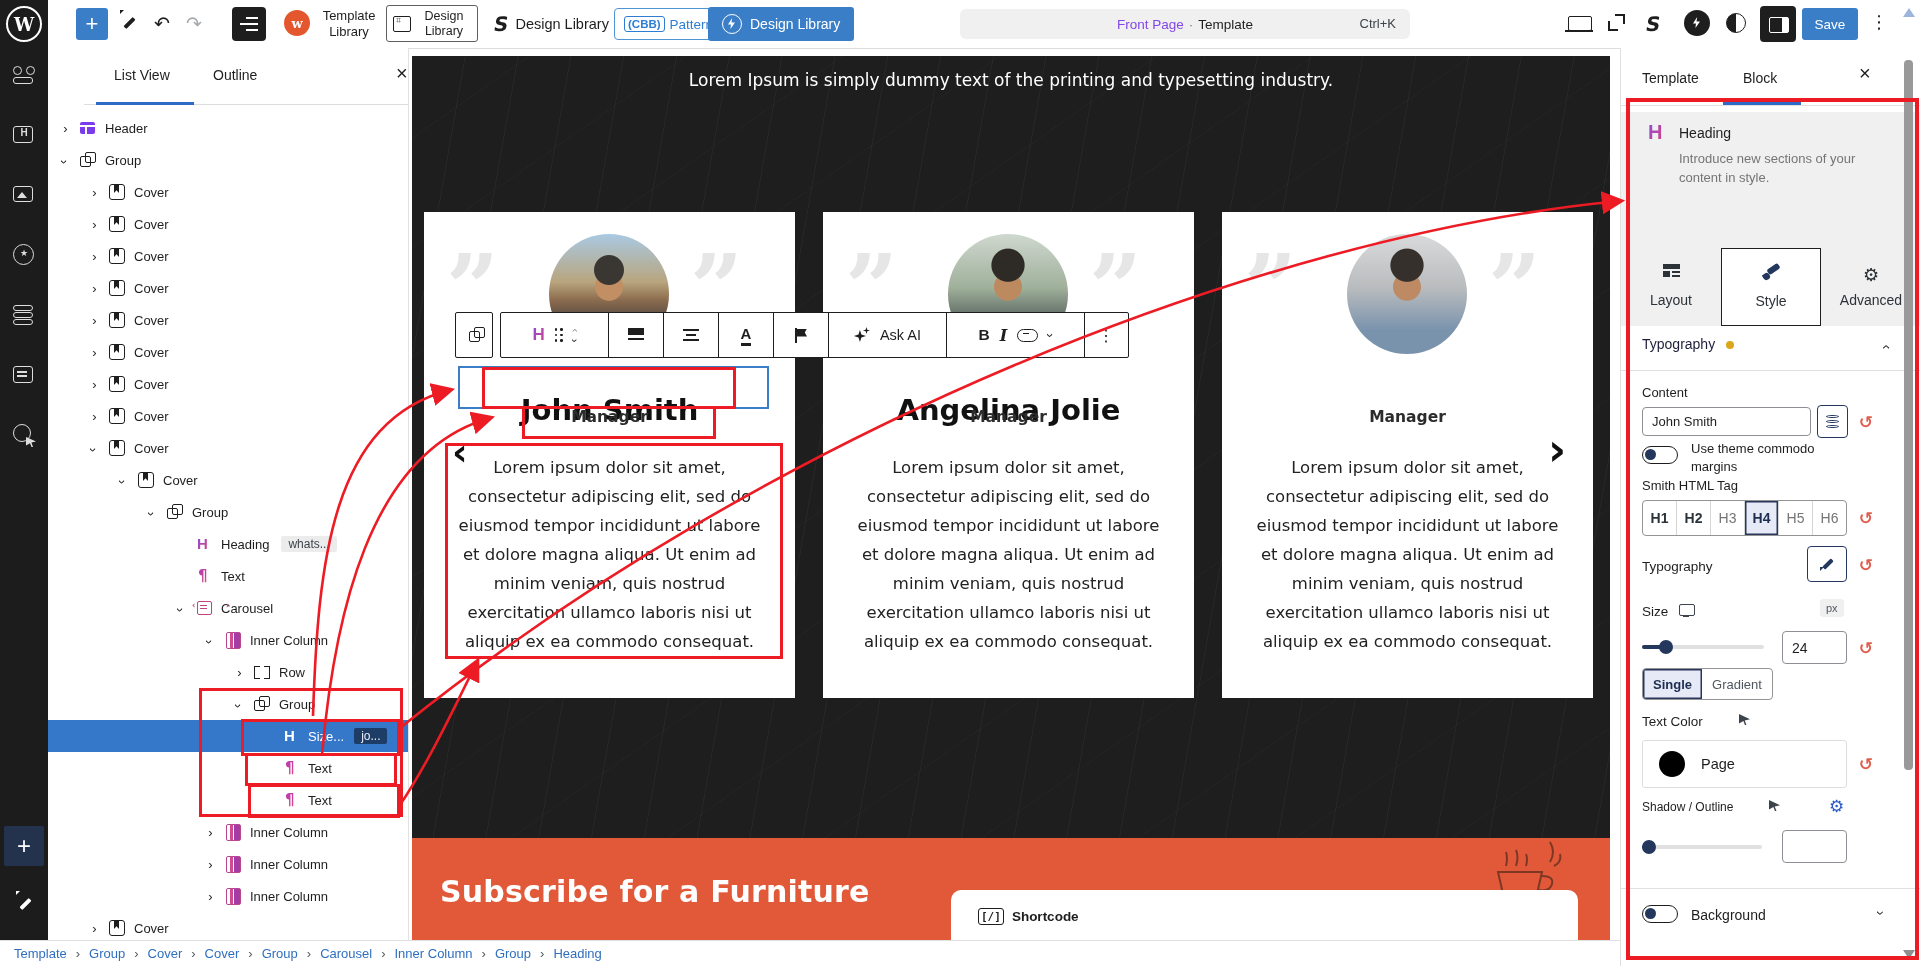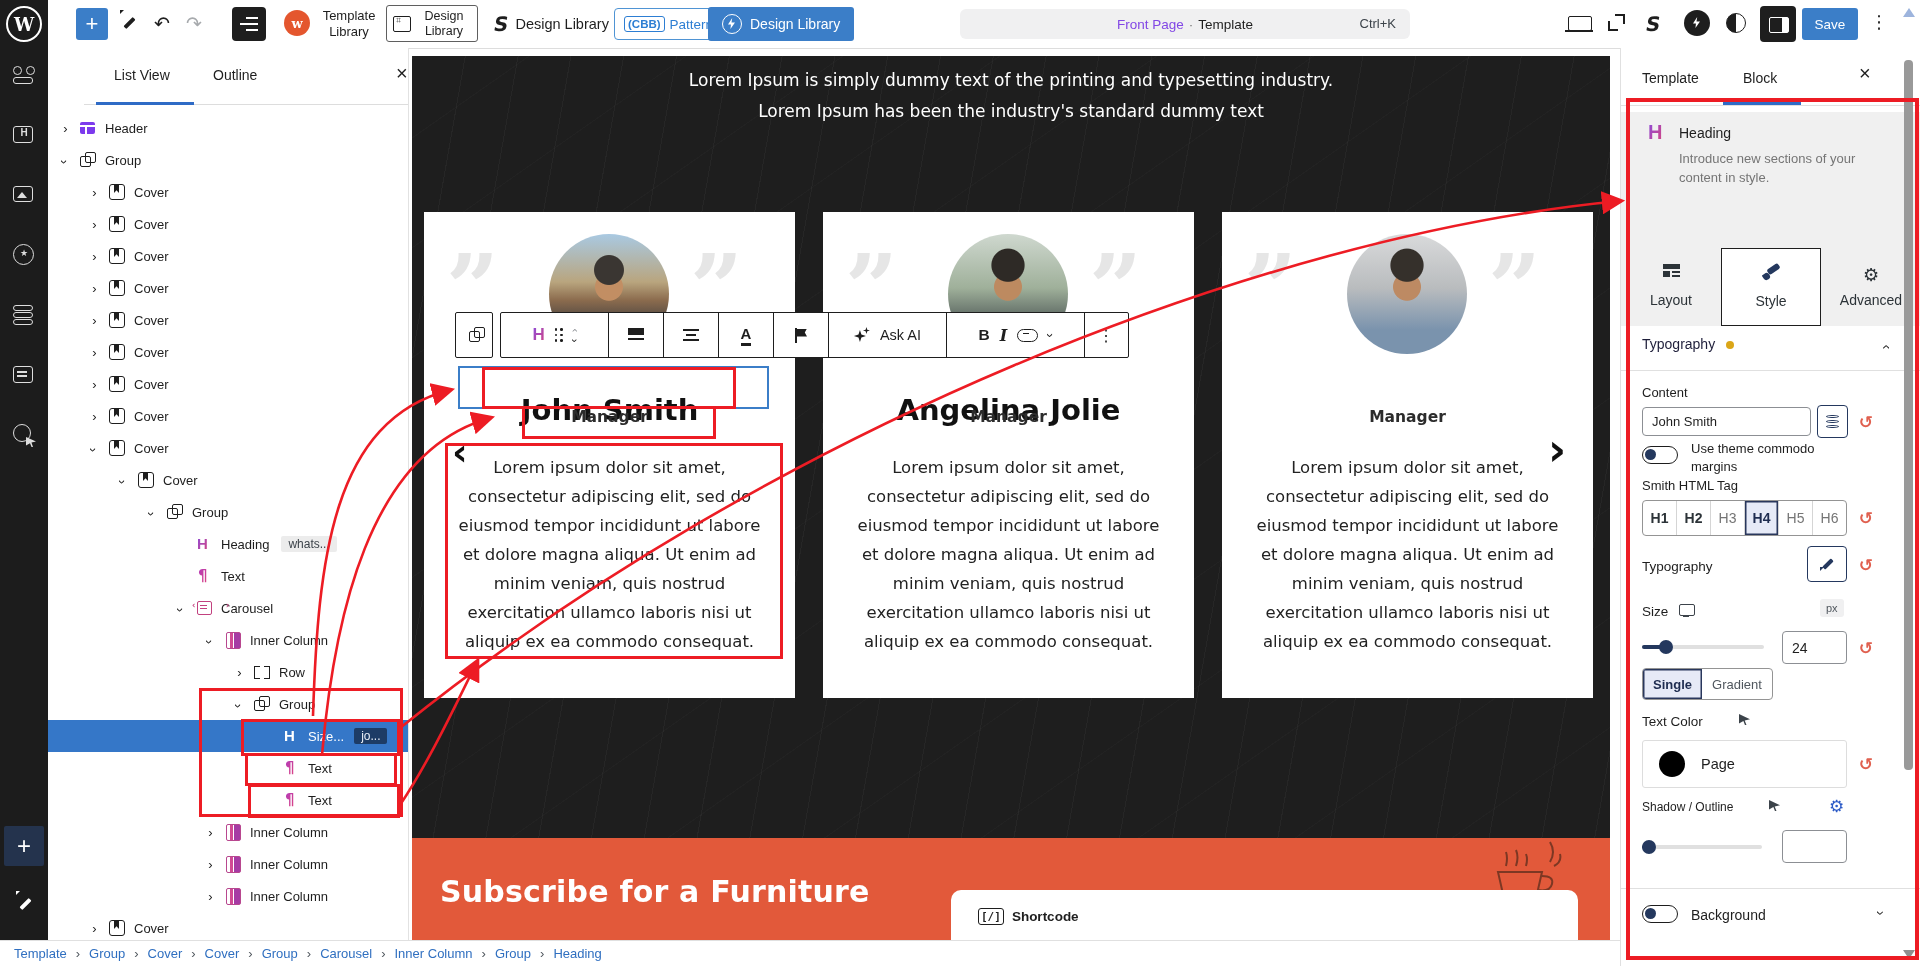--- a/index.html
+++ b/index.html
@@ -571,21 +571,20 @@
               <i></i>
             </span>
           </span>
           <span class="lbl">Cover</span>
         </div>
       </div>
   </section>
 
   <main id="canvasDark">
     <div class="intro l1">Lorem Ipsum is simply dummy text of the printing and typesetting industry.</div>
-    <div class="intro l2">Lorem Ipsum has been the industry's standard dummy text</div>
   </main>
   <div id="cardsHost">
       <article class="card" style="left: 424px;">
         <span class="quote ql">”</span>
         <span class="quote qr">”</span>
         <div class="avatar av0"></div>
         <h3 class="c-name">John Smith</h3>
         <div class="c-role">Manager</div>
         <p class="c-text">Lorem ipsum dolor sit amet, consectetur adipiscing elit, sed do eiusmod tempor incididunt ut labore et dolore magna aliqua. Ut enim ad minim veniam, quis nostrud exercitation ullamco laboris nisi ut aliquip ex ea commodo consequat.</p>
       </article>

